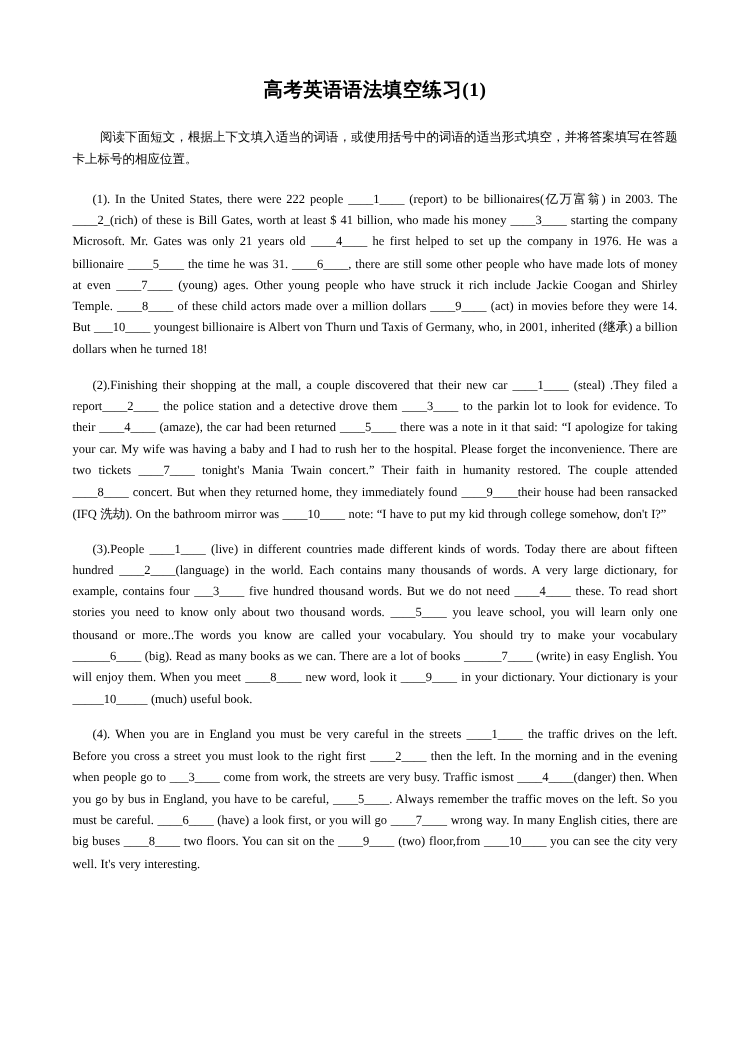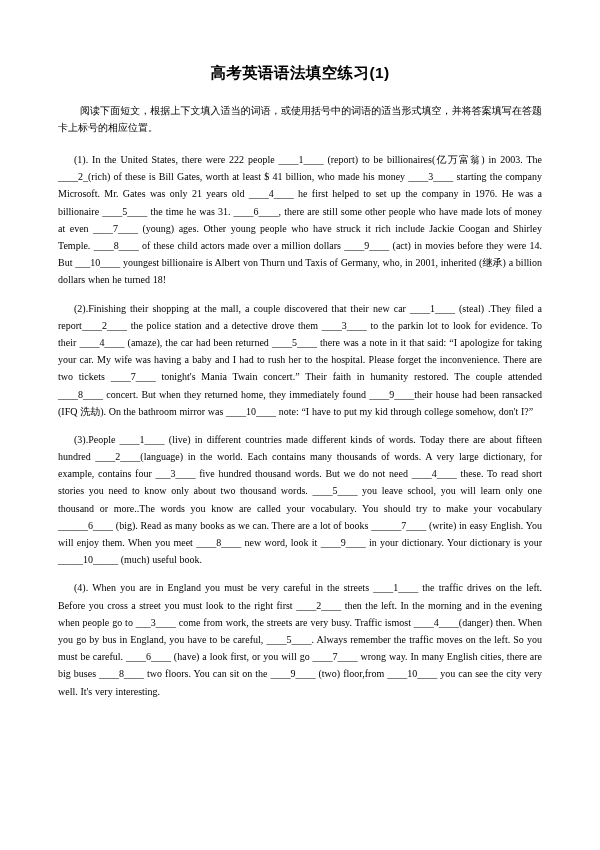--- a/index.html
+++ b/index.html
@@ -16,21 +16,21 @@
   }
   .page {
     position: relative;
     width: 600px;
     height: 850px;
     box-sizing: border-box;
     padding: 62px 58px 40px 58px;
   }
   .doc-title {
     text-align: center;
-    font-family: Liberation Sans, sans-serif;
+    font-family: Liberation Serif, serif;
     font-size: 15.5px;
     font-weight: bold;
     letter-spacing: 0.4px;
     margin: 0 0 18px 0;
     line-height: 1.4;
   }
   .para {
     font-size: 10px;
     line-height: 1.72;
     text-align: justify;

